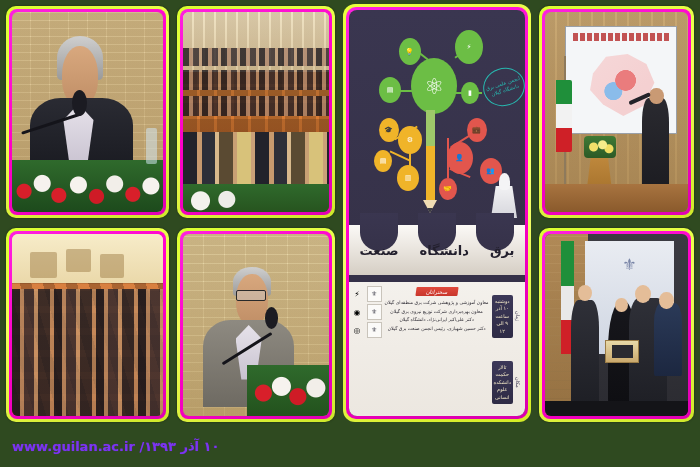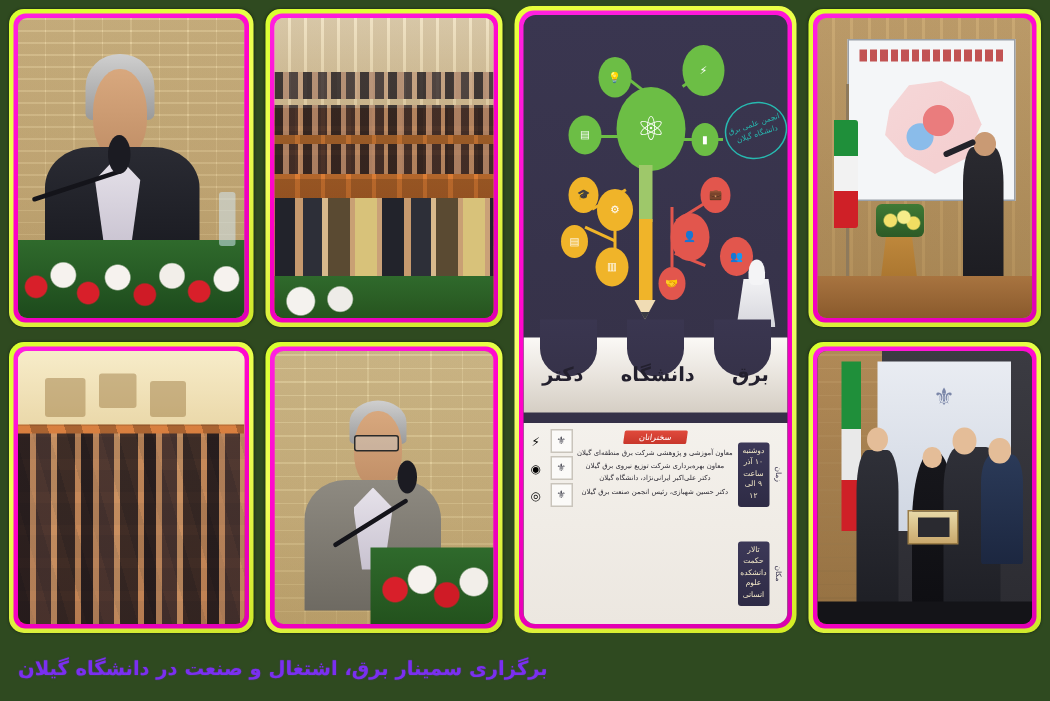--- a/index.html
+++ b/index.html
@@ -467,21 +467,21 @@
         </div>
 
         <div class="ribbon-wrap">
           <div class="ribbon"></div>
           <div class="ribbon-notch" style="left:6%;"></div>
           <div class="ribbon-notch" style="left:39%;"></div>
           <div class="ribbon-notch" style="left:72%;"></div>
           <div class="ribbon-text">
             <span>برق</span>
             <span>دانشگاه</span>
-            <span>دکتر</span>
+            <span>صنعت</span>
           </div>
         </div>
 
         <div class="poster-body">
 
           <div class="meta-col">
             <div class="meta-row">
               <span class="meta-label">زمان</span>
               <div class="meta-box">
                 <span>دوشنبه ۱۰ آذر</span>
@@ -594,16 +594,16 @@
           <div class="plaque-inner"></div>
         </div>
         <div class="suit" style="left:76%; top:38%; width:20%; height:40%; background:linear-gradient(180deg,#2b3a58,#1c2740);"></div>
         <div class="face" style="left:80%; top:32%; width:10%; height:9%;"></div>
         <div style="position:absolute;left:0;right:0;bottom:0;height:8%;background:#141418;"></div>
       </div>
     </div>
   </div>
 
   <div class="footer">
-    <span class="footer-text">برگزاری سمینار برق، اشتغال و صنعت در دانشگاه گیلان</span>
+    <span class="footer-text footer-left">۱۰ آذر ۱۳۹۳/ www.guilan.ac.ir</span>
   </div>
 
 </div>
 
 </body></html>

